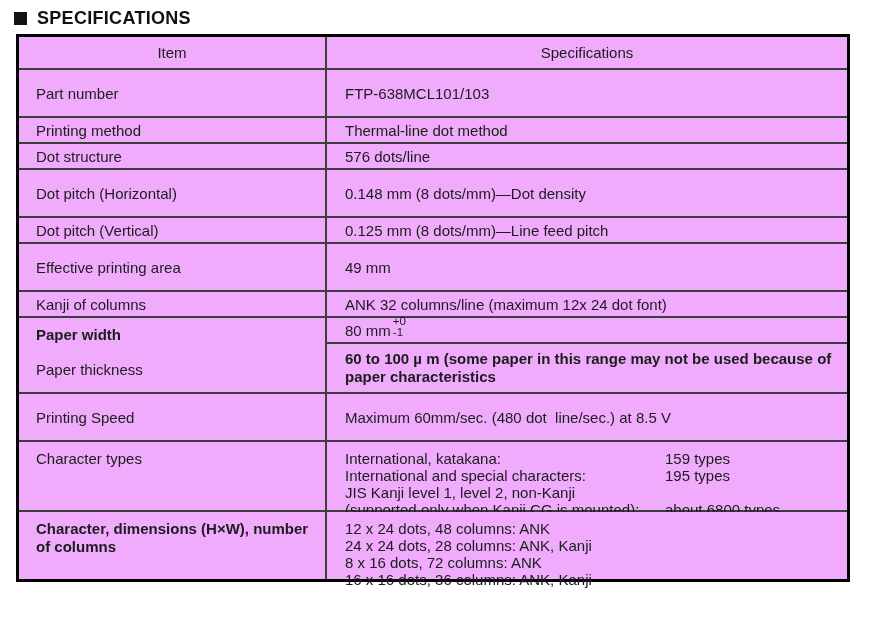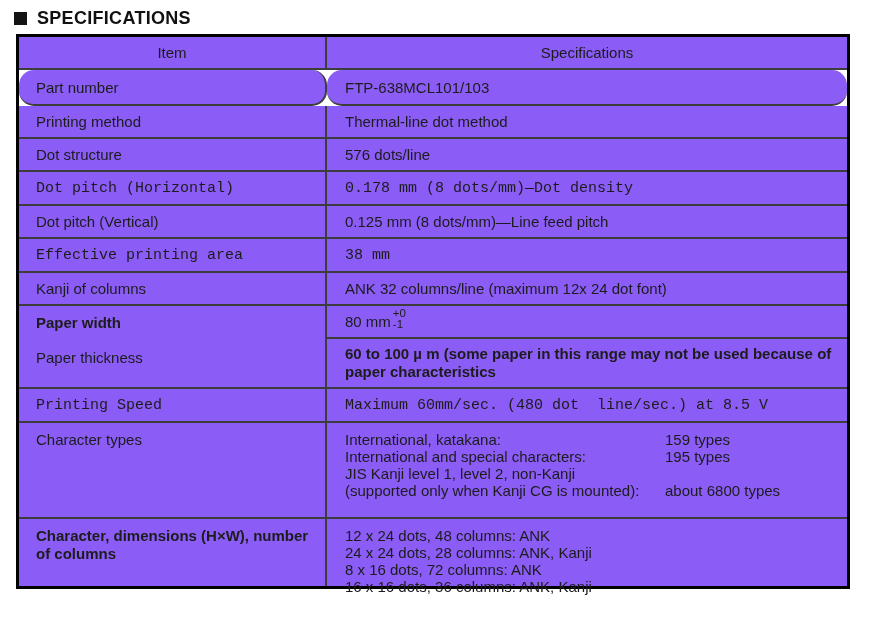--- a/index.html
+++ b/index.html
@@ -30,31 +30,31 @@
     border: 3px solid #000;
     background: #fff;
     display: grid;
     grid-template-columns: 308px 1fr;
     font-size: 15px;
   }
   .cell {
     box-sizing: border-box;
     border-bottom: 2px solid #3d3d3d;
     display: flex; align-items: center;
-    background: #8b5cf6;
+    background: #f0abfc;
   }
   .item-col { border-right: 2px solid #3d3d3d; padding-left: 17px; padding-right: 8px; }
   .spec-col { padding-left: 18px; padding-right: 8px; }
   .head { justify-content: center; padding-left: 0; padding-right: 0; height: 33px; }
 
-  .h34 { height: 34px; font-family: Liberation Mono, monospace; }
-  .h33 { height: 33px; }
-  .h36 { height: 36px; border-radius: 15px; }
+  .h34 { height: 48px; }
+  .h33 { height: 26px; }
+  .h36 { height: 48px; }
   .h50 { height: 50px; }
-  .h86 { height: 96px; }
+  .h86 { height: 70px; }
   .h83 { height: 67px; }
 
   .top-align { align-items: flex-start; padding-top: 8px; }
   .no-bottom { border-bottom: none; }
   .prewrap { white-space: pre-wrap; }
 
   .lines { line-height: 18px; font-weight: bold; }
   .lines17 { line-height: 17px; }
 
   
@@ -94,27 +94,27 @@
   <div class="cell item-col h36">Part number</div>
   <div class="cell spec-col h36">FTP-638MCL101/103</div>
 
   <div class="cell item-col h33">Printing method</div>
   <div class="cell spec-col h33">Thermal-line dot method</div>
 
   <div class="cell item-col h33">Dot structure</div>
   <div class="cell spec-col h33">576 dots/line</div>
 
   <div class="cell item-col h34">Dot pitch (Horizontal)</div>
-  <div class="cell spec-col h34">0.178 mm (8 dots/mm)—Dot density</div>
+  <div class="cell spec-col h34">0.148 mm (8 dots/mm)—Dot density</div>
 
   <div class="cell item-col h33">Dot pitch (Vertical)</div>
   <div class="cell spec-col h33">0.125 mm (8 dots/mm)—Line feed pitch</div>
 
   <div class="cell item-col h34">Effective printing area</div>
-  <div class="cell spec-col h34">38 mm</div>
+  <div class="cell spec-col h34">49 mm</div>
 
   <div class="cell item-col h33">Kanji of columns</div>
   <div class="cell spec-col h33">ANK 32 columns/line (maximum 12x 24 dot font)</div>
 
   <div class="cell item-col paper-left">
     <div class="pw">Paper width</div>
     <div class="pt">Paper thickness</div>
   </div>
   <div class="cell spec-col h33">
     <span>80 mm</span>

